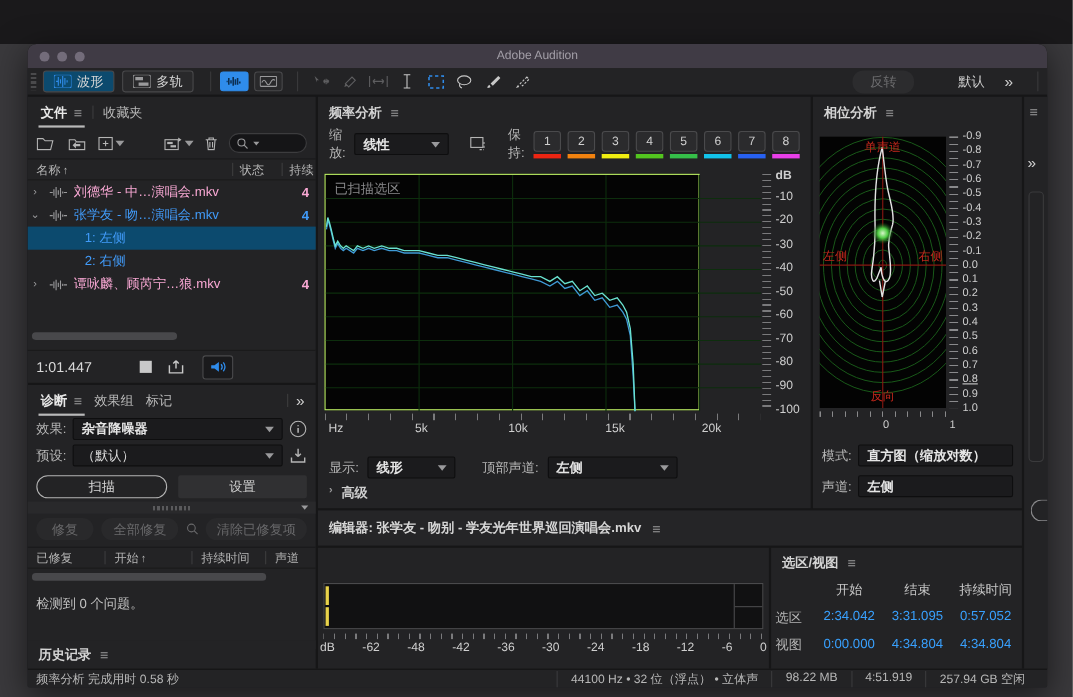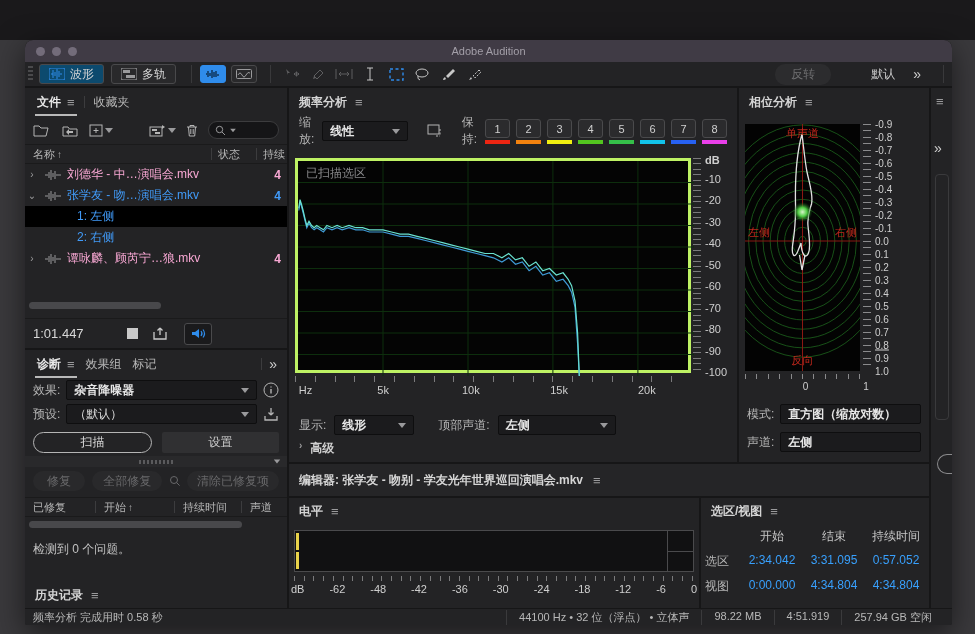--- a/index.html
+++ b/index.html
@@ -42,21 +42,21 @@
   .tab { position:relative; padding:5px 2px; display:flex; gap:6px; align-items:center; }
   .tab.active { color:#e8e8e8; font-weight:bold; }
   .tab.active::after { content:""; position:absolute; left:0; right:0; bottom:0; height:2px; background:#b9b9b9; }
   
   .ficons { height:28px; display:flex; align-items:center; padding:0 8px; gap:10px; }
   .srch { margin-left:auto; width:80px; height:18px; background:#151517; border:1px solid #3c3c3e; border-radius:9px; display:flex; align-items:center; padding:0 6px; gap:3px; }
   .cols { height:20px; display:flex; align-items:center; border-top:1px solid #1a1a1b; border-bottom:1px solid #1a1a1b; color:#b5b5b5; font-size:11px; }
   .sortup::after { content:"\2191"; margin-left:2px; font-size:10px; }
   .csep { width:1px; height:12px; background:#3c3c3e; }
   #filerows .frow { height:21px; display:flex; align-items:center; font-size:12px; gap:6px; padding-right:6px; }
-  #filerows .frow.sel { background:#000000; }
+  #filerows .frow.sel { background:#0c4a6e; }
   .fchev { width:14px; text-align:center; color:#9a9a9c; font-size:10px; }
   .blue { color:#419bf9; }
   .gray { color:#f9a8d4; }
   .hscroll { height:9px; margin:0 2px; position:relative; }
   .hscroll .thumb { position:absolute; top:1px; height:7px; border-radius:4px; background:#48484b; }
   .transport { position:absolute; left:0; right:0; bottom:0; height:30px; border-top:1px solid #1a1a1b; display:flex; align-items:center; padding:0 8px; gap:14px; }
   .ttime { font-size:13px; color:#d8d8d8; width:80px; }
   .stopic { width:11px; height:11px; background:#c9c9c9; }
   .spk { width:28px; height:22px; border:1px solid #4a4a4c; border-radius:3px; background:#1a1a1c; display:flex; align-items:center; justify-content:center; }
   
@@ -70,21 +70,21 @@
   .splitter .dots { width:34px; height:4px; background:repeating-linear-gradient(90deg,#5a5a5c 0 2px,transparent 2px 4px); }
   .splitter .caret { position:absolute; right:6px; transform:scale(.8); }
   .dispill { height:20px; border-radius:10px; background:#29292b; color:#68686a; display:flex; align-items:center; justify-content:center; padding:0 10px; white-space:nowrap; }
   .statusline { padding:6px 8px; color:#c2c2c2; }
   
   .fctl { height:30px; display:flex; align-items:center; padding:0 10px; gap:8px; color:#b5b5b5; }
   .holdwrap { display:flex; gap:6px; }
   .holdbtn { width:25px; text-align:center; }
   .holdbtn .hb { height:19px; line-height:19px; background:#2b2b2d; border:1px solid #4a4a4c; border-radius:3px; color:#d0d0d0; font-size:11px; }
   .holdbtn .sw { height:4px; margin-top:2px; }
-  .plotwrap { position:absolute; left:6px; top:70px; width:396px; height:215px; background:#040404; border:3px solid #bef264; }
+  .plotwrap { position:absolute; left:6px; top:70px; width:341px; height:215px; background:#040404; border:1px solid #bef264; }
   .scanned { position:absolute; left:8px; top:4px; color:#8a8a8c; font-size:12px; }
   .dbruler { position:absolute; left:404px; top:70px; width:8px; height:215px; background:repeating-linear-gradient(180deg,#7a7a7c 0 1px,transparent 1px 5.4px); }
   .dblabels { position:absolute; left:416px; top:70px; width:32px; height:215px; font-size:11px; color:#cfcfcf; }
   .dblabels div { position:absolute; }
   .fq-ticks { position:absolute; left:6px; top:288px; width:396px; height:6px; background:repeating-linear-gradient(90deg,#7a7a7c 0 1px,transparent 1px 19.8px); }
   .fq-labels { position:absolute; left:6px; top:296px; width:410px; height:14px; font-size:11px; color:#cfcfcf; }
   .fq-labels div { position:absolute; transform:translateX(-50%); }
   .freqbot { position:absolute; left:0; right:0; top:322px; }
   .adv { position:absolute; left:10px; top:352px; display:flex; gap:8px; color:#cfcfcf; font-weight:bold; }
   .adv .fchev { width:auto; }
@@ -630,24 +630,20 @@
       <div class="stripframe"></div>
       <div class="cutpill"></div>
     </div>
 
     <div class="panel" id="editorbar">
       <span style="font-weight:bold;color:#d6d6d6">编辑器: 张学友 - 吻别 - 学友光年世界巡回演唱会.mkv</span>
       <span class="menu-ic"></span>
     </div>
 
     <div class="panel" id="p-levels">
-      <div class="ptitle" style="height:26px">
-        <span>电平</span>
-        <span class="menu-ic"></span>
-      </div>
       <div class="meter">
         <div class="mbar" style="top: 2px; height: 17px; background: rgb(232, 210, 74);"></div>
         <div class="mbar" style="top: 21px; height: 17px; background: rgb(232, 210, 74);"></div>
         <div class="mcell"></div>
       </div>
       <div class="lv-ticks"></div>
       <div class="lv-labels" id="lvlabels">
           <div>dB</div>
           <div>-62</div>
           <div>-48</div>

